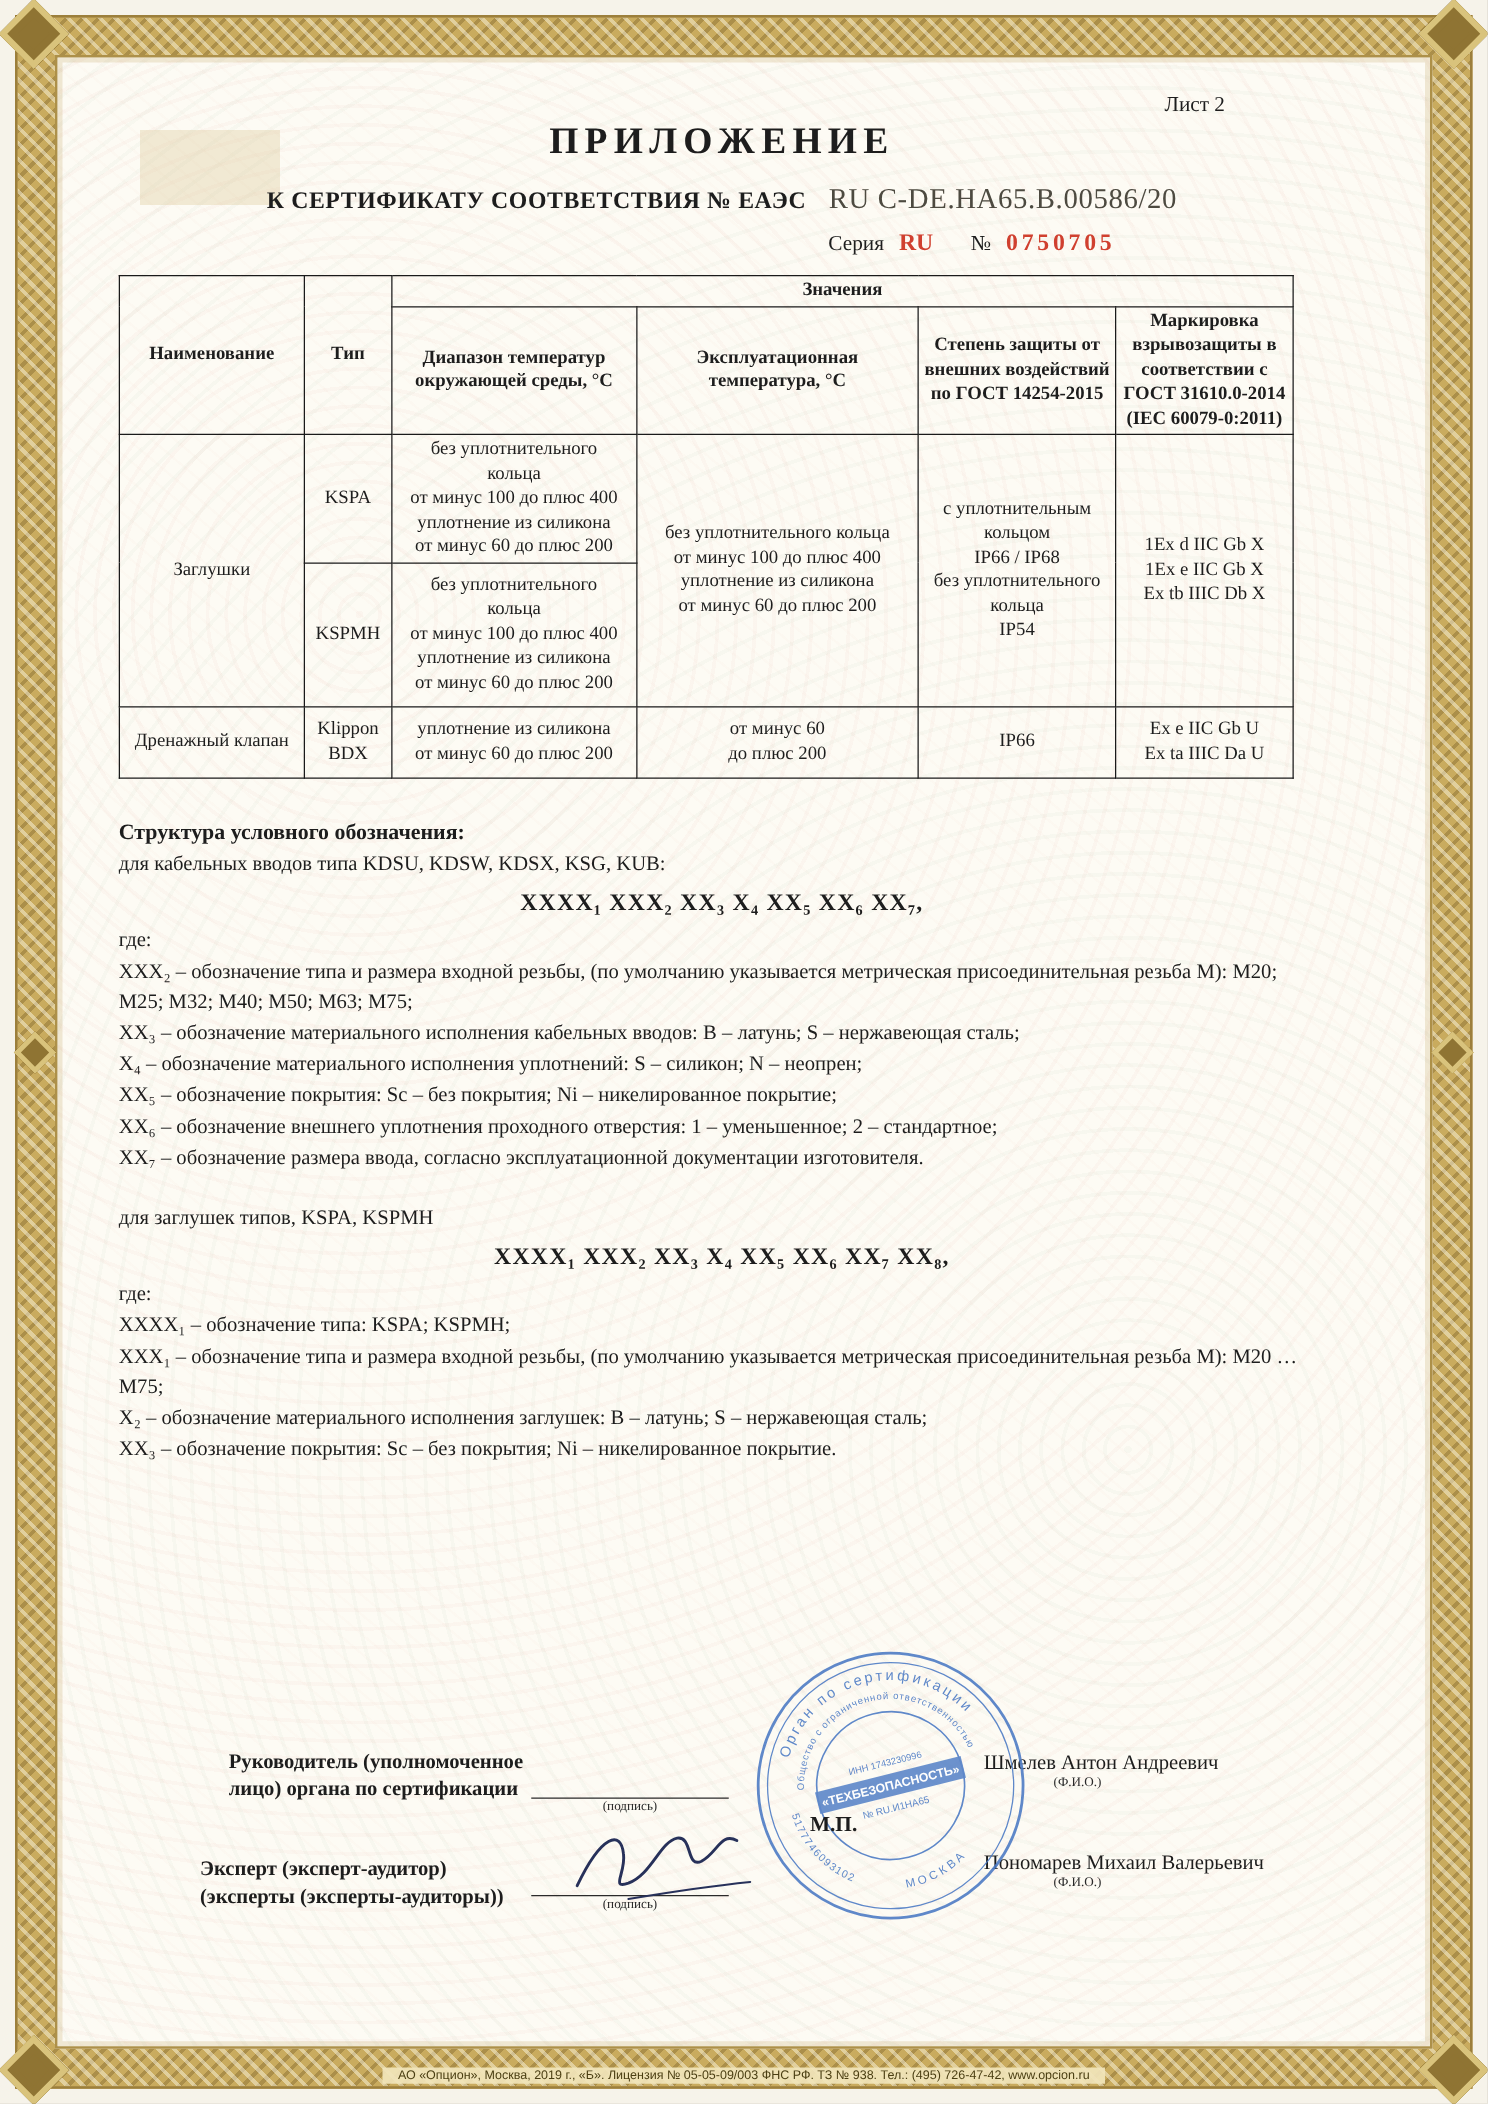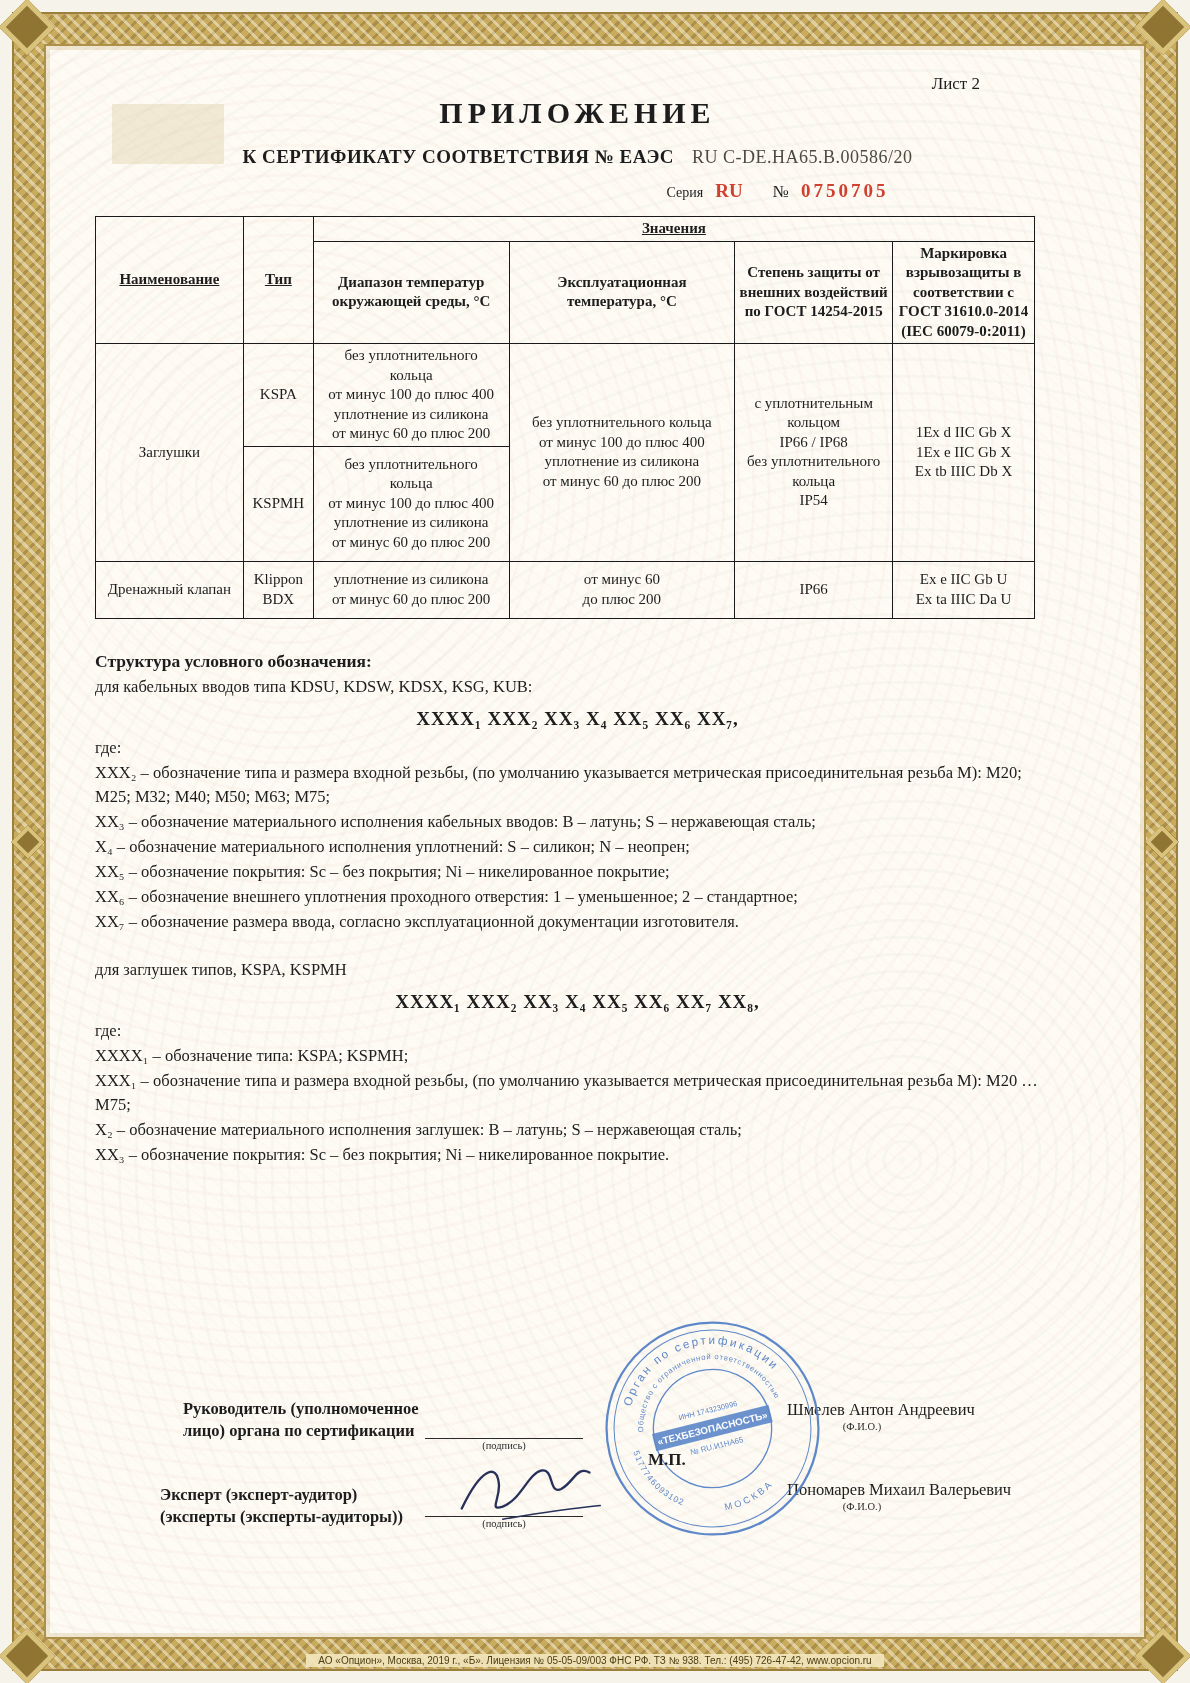--- a/index.html
+++ b/index.html
@@ -60,39 +60,39 @@
   }
   
   .content{position:absolute; left:95px; top:70px; width:965px; z-index:5;}
   .sheet{position:absolute; right:80px; top:4px; font-size:17px;}
   .title{
     margin:26px 0 0 0; text-align:center; font-size:30px; font-weight:bold;
     letter-spacing:5px;
   }
   .cert-line{margin-top:16px; text-align:center; white-space:nowrap;}
   .cert-subtitle{font-weight:bold; font-size:19px; letter-spacing:.5px;}
-  .cert-number{font-size:18px; color:#4d4a40; margin-left:14px; letter-spacing:.5px;}
+  .cert-number{font-size:23px; color:#4d4a40; margin-left:14px; letter-spacing:.5px;}
   .series-line{margin-top:12px; text-align:center;}
   .series-inner{position:relative; left:200px; display:inline-block; white-space:nowrap;}
-  .series-label{font-size:14px;}
+  .series-label{font-size:17px;}
   .series-value{font-size:19px; font-weight:bold; color:#d0402f; margin:0 26px 0 8px;}
   .number-sign{font-size:17px;}
   .blank-number{font-size:19px; font-weight:bold; color:#d0402f; letter-spacing:3px; margin-left:8px;}
   
   table.spec{
     margin-top:14px; border-collapse:collapse; width:940px;
     font-size:15px; line-height:1.3;
   }
   table.spec th, table.spec td{
     border:1px solid #1a1a1a; padding:2px 4px; text-align:center; vertical-align:middle;
   }
   table.spec th{font-weight:bold;}
   .col-name{width:148px}.col-type{width:70px}.col-range{width:196px}
   .col-oper{width:226px}.col-ip{width:158px}.col-mark{width:142px}
-  .row-values th{height:18px;text-decoration:underline;}
+  .row-values th{height:18px;}
   .row-subhead th{height:88px;}
   .row-kspa td{height:96px;}
   .row-kspmh td{height:110px;}
   .row-drain td{height:52px;}
   .ml{white-space:pre-line;}
   
   .structure{margin-top:30px; font-size:16.5px; line-height:1.45;}
   .structure-heading{font-weight:bold; font-size:17.5px;}
   .formula{text-align:center; font-weight:bold; font-size:19px; letter-spacing:1px; margin:6px 0 4px 0;}
   .para{margin:1px 0;}

